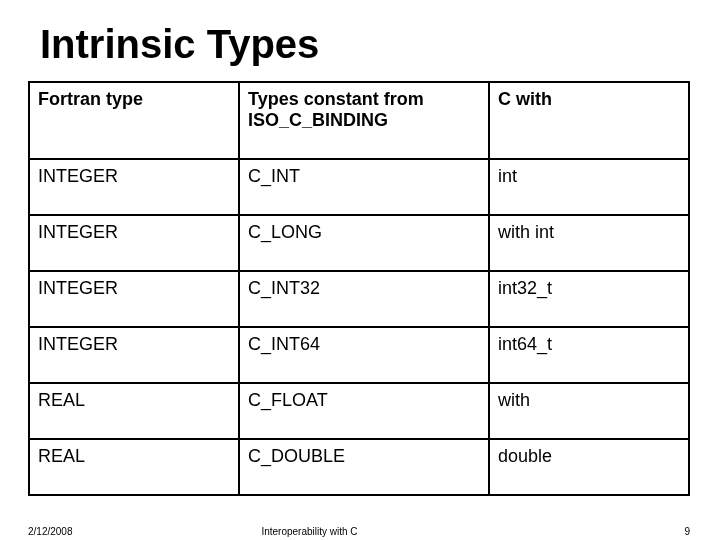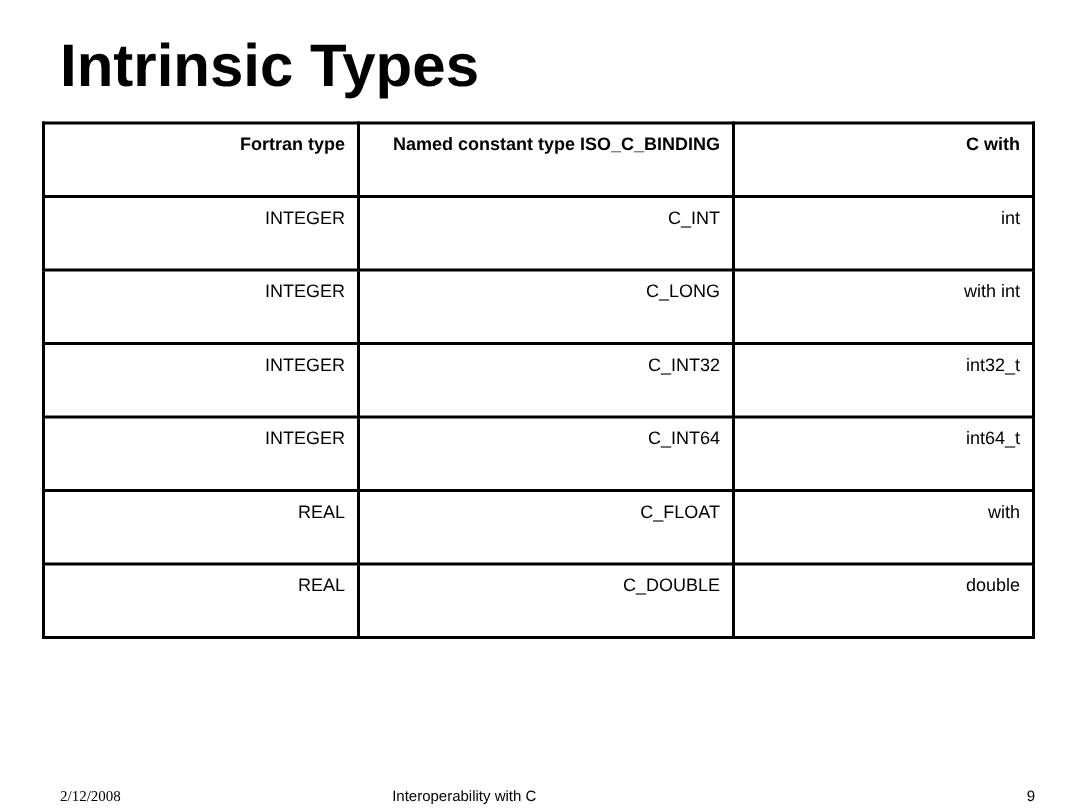--- a/index.html
+++ b/index.html
@@ -25,56 +25,56 @@
     border-collapse: collapse;
     width: 660px;
     table-layout: fixed;
   }
   col.c1 { width: 210px; }
   col.c2 { width: 250px; }
   col.c3 { width: 200px; }
   th, td {
     border: 2px solid #000;
     padding: 6px 8px 27px 8px;
-    font-size: 12px;
-    text-align: right;
+    font-size: 18px;
+    text-align: left;
     vertical-align: top;
     font-weight: normal;
   }
   thead th {
     font-weight: bold;
   }
   .footer {
     position: absolute;
     bottom: 14px;
     left: 0;
     width: 720px;
     font-size: 10px;
     color: #000;
   }
-  .footer .date { position: absolute; left: 40px; font-family: Liberation Serif, serif; }
+  .footer .date { position: absolute; left: 28px; }
   .footer .mid  { position: absolute; left: 0; width: 619px; text-align: center; }
   .footer .num  { position: absolute; right: 30px; }
 </style>
 </head>
 <body>
 
 <div class="slide">
   <h1 class="title">Intrinsic Types</h1>
 
   <table>
     <colgroup>
       <col class="c1">
         <col class="c2">
         <col class="c3">
     </colgroup>
     <thead>
       <tr>
         <th>Fortran type</th>
-        <th>Named constant type ISO_C_BINDING</th>
+        <th>Types constant from ISO_C_BINDING</th>
         <th>C with</th>
       </tr>
     </thead>
     <tbody>
       <tr>
         <td>INTEGER</td>
         <td>C_INT</td>
         <td>int</td>
       </tr>
       <tr>

